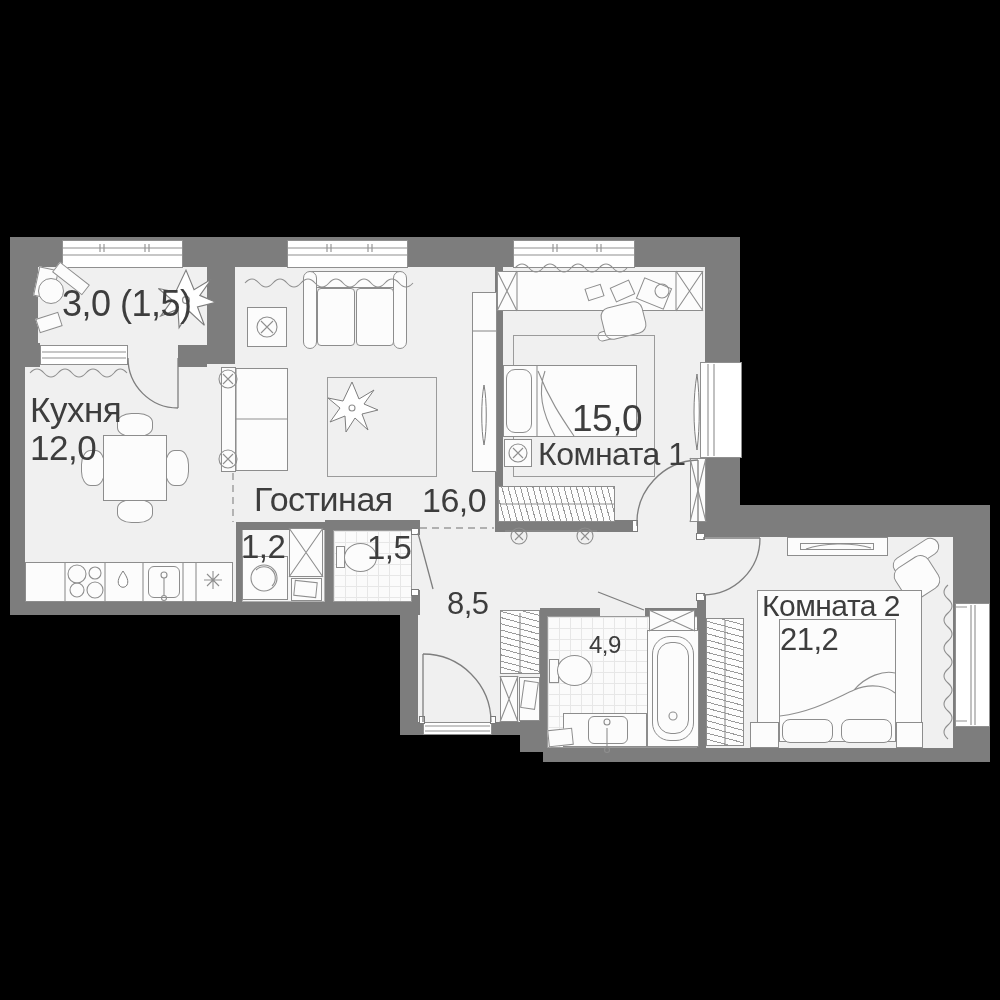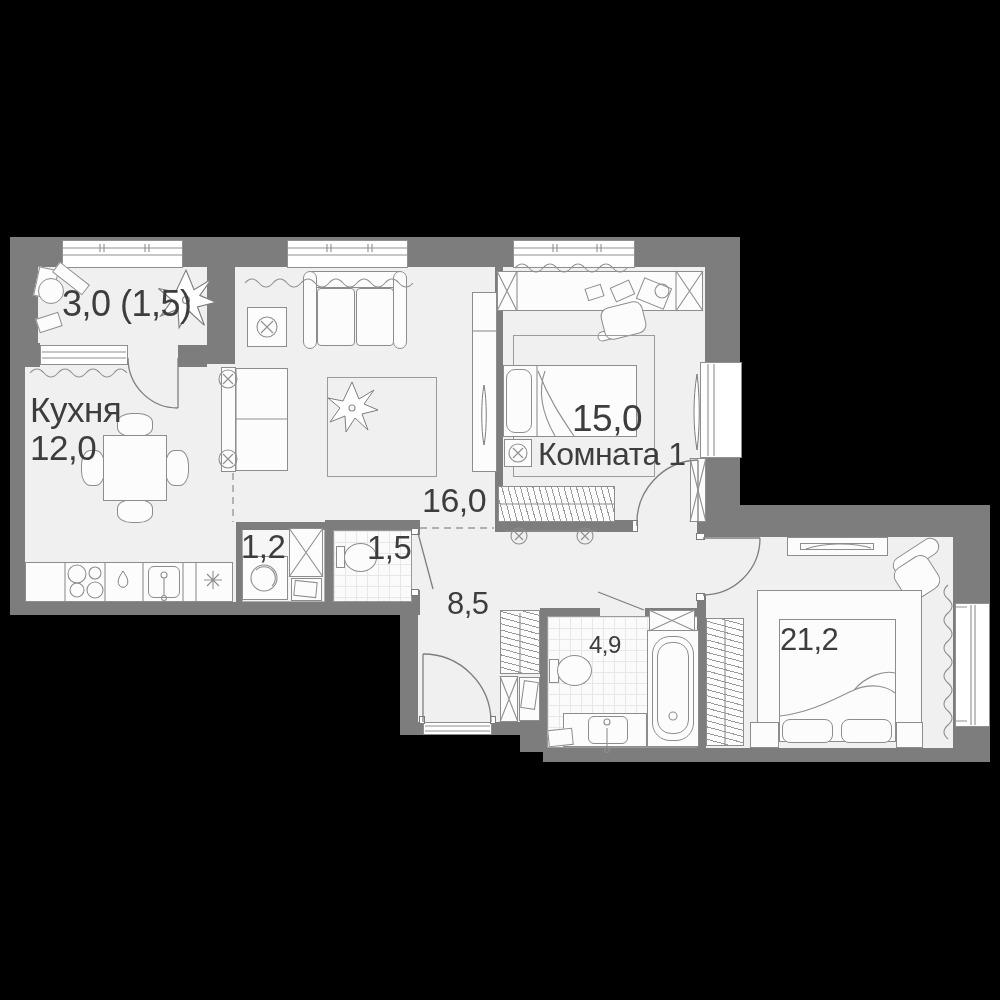--- a/index.html
+++ b/index.html
@@ -292,22 +292,24 @@
     </g>
     <g transform="translate(352,408)">
       <path class="lensfill" d="M0,-26 L7,-9 L22,-18 L12,-4 L26,2 L10,6 L16,22 L3,10 L-6,24 L-7,8 L-22,14 L-12,0 L-24,-10 L-9,-7 Z"></path>
       <circle class="sw" cx="0" cy="0" r="3"></circle>
     </g>
   </svg>
 
   <div class="label" style="left:62px;top:286px;font-size:36px;">3,0 (1,5)</div>
   <div class="label" style="left:30px;top:392px;font-size:35px;">Кухня</div>
   <div class="label" style="left:30px;top:430px;font-size:35px;">12,0</div>
+  <div class="label" style="left:254px;top:482px;font-size:34px;">Гостиная</div>
   <div class="label" style="left:422px;top:483px;font-size:34px;">16,0</div>
   <div class="label" style="left:572px;top:400px;font-size:37px;">15,0</div>
   <div class="label" style="left:538px;top:438px;font-size:32px;">Комната 1</div>
   <div class="label" style="left:241px;top:530px;font-size:33px;">1,2</div>
   <div class="label" style="left:367px;top:531px;font-size:33px;">1,5</div>
   <div class="label" style="left:447px;top:588px;font-size:31px;">8,5</div>
   <div class="label" style="left:589px;top:633px;font-size:24px;">4,9</div>
+  <div class="label" style="left:762px;top:591px;font-size:30px;">Комната 2</div>
   <div class="label" style="left:780px;top:624px;font-size:31px;">21,2</div>
 
 </div>
 
 </body></html>

